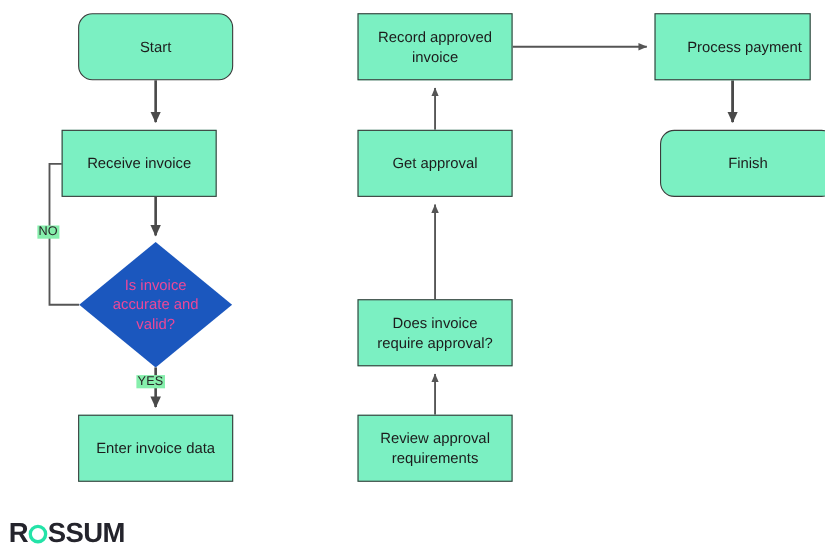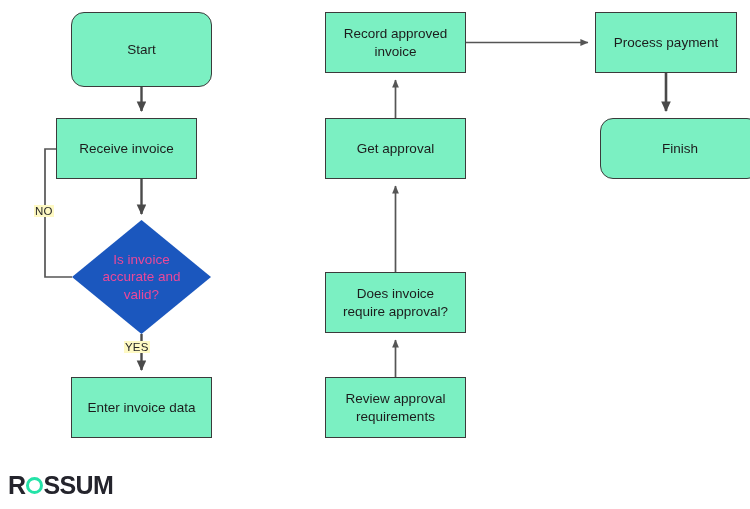--- a/index.html
+++ b/index.html
@@ -74,21 +74,21 @@
     line-height: 1.3;
     color: #ec4899;
     white-space: pre-line;
   }
   .edge-label {
     position: absolute;
     font-size: 11.5px;
     color: #272727;
     letter-spacing: 0.2px;
     z-index: 3;
-    background: #fef9c3;
+    background: #86efac;
     padding: 0 1px;
   }
   #logo {
     position: absolute;
     left: 8px;
     top: 472px;
     display: flex;
     align-items: center;
     height: 26px;
     z-index: 4;
@@ -160,21 +160,21 @@
 
     <g>
       <line x1="466" y1="42.5" x2="588" y2="42.5" stroke="#555555" stroke-width="1.7" marker-end="url(#arrowThin)"></line>
     </g>
 
     <g>
       <line x1="666" y1="73" x2="666" y2="111" stroke="#4a4a4a" stroke-width="2.6" marker-end="url(#arrowThick)"></line>
     </g>
   </svg>
 
-  <div class="node terminator" style="left:71px; top:12px; width:141px; height:75px;">
+  <div class="node terminator" style="left:71px; top:12px; width:141px; height:61px;">
     <span class="node-label">Start</span>
   </div>
 
   <div class="node" style="left:56px; top:118px; width:141px; height:61px;">
     <span class="node-label">Receive invoice</span>
   </div>
 
   <div class="diamond-wrap" style="left:72px; top:220px; width:139px; height:114px;">
     <svg class="diamond-shape" viewBox="0 0 139 114" preserveAspectRatio="none">
       <polygon points="69.5,0 139,57 69.5,114 0,57" fill="#1B57BE"></polygon>
@@ -200,21 +200,21 @@
 
   <div class="node" style="left:325px; top:118px; width:141px; height:61px;">
     <span class="node-label">Get approval</span>
   </div>
 
   <div class="node" style="left:325px; top:12px; width:141px; height:61px;">
     <span class="node-label">Record approved
 invoice</span>
   </div>
 
-  <div class="node" style="left:595px; top:12px; width:142px; height:61px;">
+  <div class="node" style="left:595px; top:12px; width:142px; height:61px;justify-content:flex-end;">
     <span class="node-label">Process payment</span>
   </div>
 
   <div class="node terminator" style="left:600px; top:118px; width:160px; height:61px;">
     <span class="node-label">Finish</span>
   </div>
 
   <span class="edge-label" style="left:34px; top:205px;">NO</span>
 
   <span class="edge-label" style="left:124px; top:341px;">YES</span>

